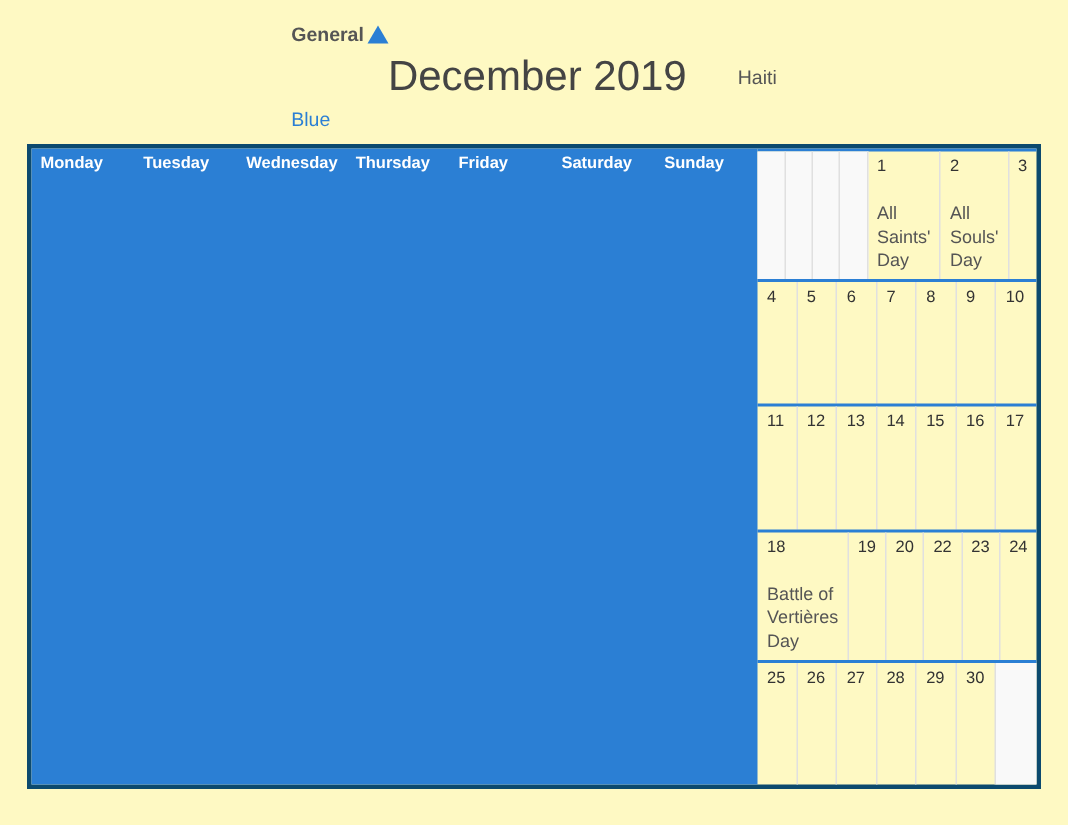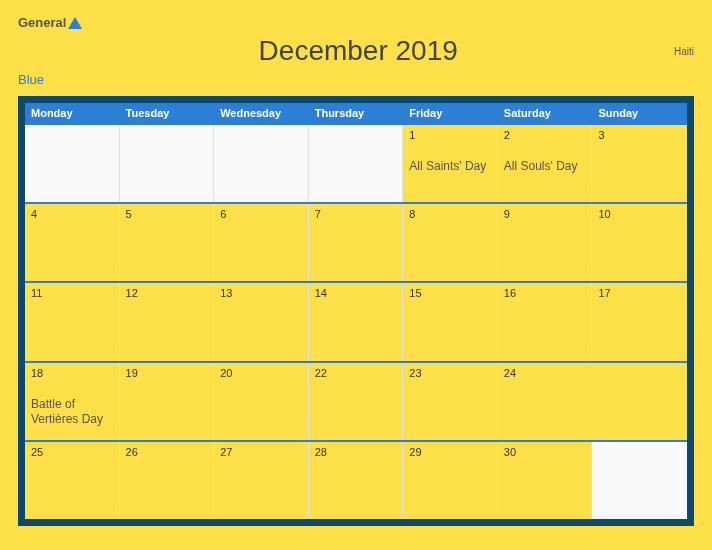--- a/index.html
+++ b/index.html
@@ -6,24 +6,25 @@
     body {
       font-family: Arial, sans-serif;
       background: #fff;
       width: 712px;
       height: 550px;
       overflow: hidden;
     }
     .page {
       width: 712px;
       height: 550px;
-      background: #fde047;
+      background: #fef9c3;
       padding: 16px 18px 24px 18px;
       display: flex;
       flex-direction: column;
+      align-items: center;
     }
     .header {
       display: flex;
       align-items: center;
       justify-content: space-between;
       margin-bottom: 10px;
     }
     .logo {
       display: flex;
       flex-direction: column;
@@ -55,30 +56,30 @@
       align-items: center;
     }
     .title {
       font-size: 28px;
       color: #444;
       font-weight: 400;
       text-align: center;
       flex: 1;
     }
     .country {
-      font-size: 10px;
+      font-size: 13px;
       color: #555;
       text-align: right;
       min-width: 60px;
     }
     .calendar {
       flex: 1;
       display: flex;
-      flex-direction: column;
-      border: 7px solid #0c4a6e;
+      flex-direction: row;
+      border: 3px solid #0c4a6e;
     }
     .cal-header {
       display: grid;
       grid-template-columns: repeat(7, 1fr);
       background: #2b7fd4;
     }
     .cal-header-cell {
       color: #fff;
       font-size: 11px;
       padding: 4px 6px;

